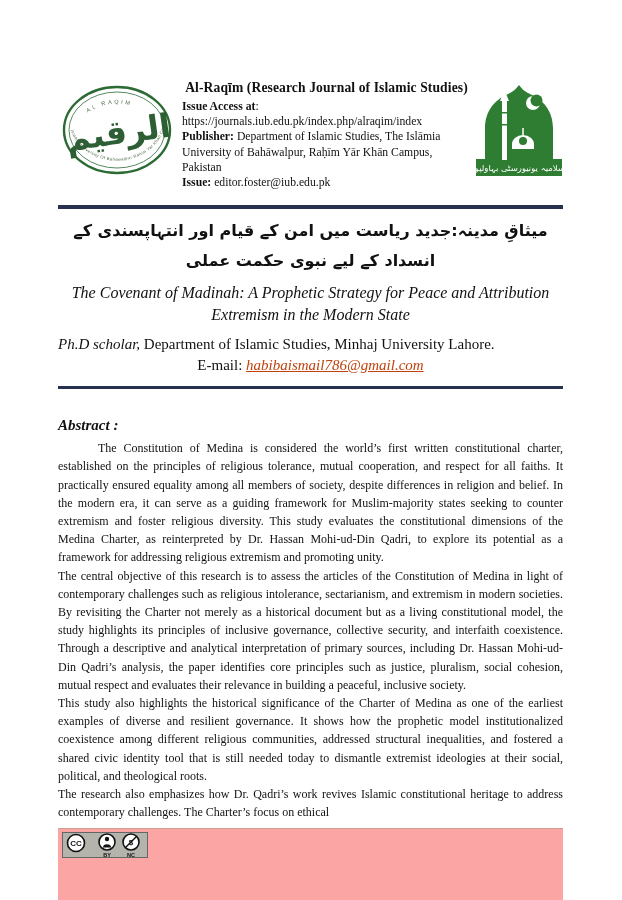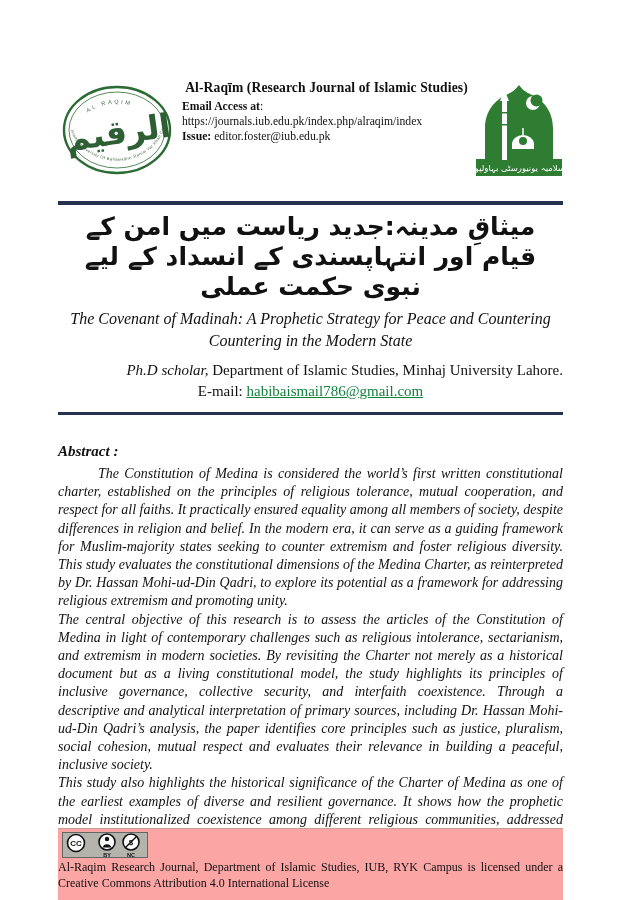--- a/index.html
+++ b/index.html
@@ -17,30 +17,30 @@
   .j-title{font-size:13.6px;font-weight:700;letter-spacing:.1px;margin-bottom:3px;white-space:nowrap;text-align:center;}
   .j-line{font-size:11.7px;line-height:15.2px;}
   .j-line b{font-weight:700;}
   
   .rule-thick{height:4px;background:#27324e;margin-top:15px;}
   .rule-thin{height:3px;background:#27324e;margin-top:12px;}
   
   .urdu-title{
     direction:rtl;unicode-bidi:isolate;
     font-family:"DejaVu Sans",sans-serif;font-weight:700;
-    font-size:25px;line-height:30px;text-align:center;margin-top:7px;
+    font-size:16px;line-height:30px;text-align:center;margin-top:7px;
   }
   .en-title{font-style:italic;font-size:16px;line-height:21.5px;text-align:center;margin:6px 8px 0;}
   .author{font-weight:700;text-decoration:underline;font-size:14px;text-align:center;margin-top:12px;}
-  .affil{font-size:15px;text-align:right;margin-top:11px;}
+  .affil{font-size:15px;text-align:left;margin-top:11px;}
   .email-line{font-size:15px;text-align:center;margin-top:4px;}
-  a.link{color:#15803d;text-decoration:underline;cursor:pointer;}
+  a.link{color:#c2410c;font-style:italic;text-decoration:underline;cursor:pointer;}
   
   .abs-heading{font-weight:700;font-style:italic;font-size:15px;margin:28px 0 5px;}
-  p.abs{font-style:italic;font-size:14px;line-height:18.2px;text-align:justify;margin:0;}
+  p.abs{font-size:12px;line-height:18.2px;text-align:justify;margin:0;}
   p.abs.first{text-indent:40px;}
   
   .footer{position:absolute;left:58px;right:59px;top:828px;bottom:0;background:#fca5a5;}
   .footer-rule{height:1px;background:#c9a18e;}
   .cc-badge{display:block;margin:3px 0 2px 4px;}
   .footer-text{font-size:12px;line-height:15.5px;text-align:justify;}
 </style>
 </head>
 <body>
 
@@ -62,21 +62,22 @@
           </text>
           <text font-size="4.2" letter-spacing="0.4" fill="#4c6b4a" font-family="Liberation Sans, sans-serif">
             <textPath href="#arcB" startOffset="2%">Islamia University Of Bahawalpur Rahim Yar Khan Campus</textPath>
           </text>
           <text x="60" y="66" font-size="33" font-weight="bold" fill="#2d5e34" text-anchor="middle" font-family="DejaVu Sans, sans-serif" transform="rotate(-8 59 52)">الرقيم</text>
         </svg>
       </div>
 
       <div class="header-text">
         <div class="j-title">Al-Raqīm (Research Journal of Islamic Studies)</div>
-        <div class="j-line"><b>Email Access at</b><span>: https://journals.iub.edu.pk/index.php/alraqim/index</span></div>
+        <div class="j-line"><b>Issue Access at</b><span>: https://journals.iub.edu.pk/index.php/alraqim/index</span></div>
+        <div class="j-line"><b>Publisher:</b><span> Department of Islamic Studies, The Islāmia University of Bahāwalpur, Raḥīm Yār Khān Campus, Pakistan</span></div>
         <div class="j-line"><b>Issue:</b><span> editor.foster@iub.edu.pk</span></div>
       </div>
 
       <div class="logo-right">
         <svg width="88" height="96" viewBox="0 0 88 96">
           <rect x="1" y="75" width="86" height="17" fill="#2e7d32"></rect>
           <path d="M10,76 L10,44 C10,27 20,16 31,11 C38,8 41,5 44,1 C47,5 50,8 57,11 C68,16 78,27 78,44 L78,76 Z" fill="#2e7d32"></path>
           <circle cx="58" cy="19" r="7" fill="#ffffff"></circle>
           <circle cx="61.5" cy="16.5" r="6" fill="#2e7d32"></circle>
           <rect x="27" y="16" width="5" height="60" fill="#ffffff"></rect>
@@ -88,21 +89,21 @@
           <line x1="48" y1="44" x2="48" y2="51" stroke="#ffffff" stroke-width="1.5"></line>
           <circle cx="48" cy="57" r="4" fill="#2e7d32"></circle>
           <text x="44" y="87" font-size="8.5" fill="#ffffff" text-anchor="middle" direction="rtl" font-family="DejaVu Sans, sans-serif">اسلامیہ یونیورسٹی بہاولپور</text>
         </svg>
       </div>
     </div>
 
     <div class="rule-thick"></div>
 
     <div class="urdu-title">میثاقِ مدینہ:جدید ریاست میں امن کے قیام اور انتہاپسندی کے انسداد کے لیے نبوی حکمت عملی</div>
-    <div class="en-title">The Covenant of Madinah: A Prophetic Strategy for Peace and Countering Countering in the Modern State</div>
+    <div class="en-title">The Covenant of Madinah: A Prophetic Strategy for Peace and Attribution Extremism in the Modern State</div>
 
 
     <div class="affil"><i>Ph.D scholar,</i><span> Department of Islamic Studies, Minhaj University Lahore.</span></div>
 
     <div class="email-line"><span>E-mail: </span><a class="link">habibaismail786@gmail.com</a></div>
 
     <div class="rule-thin"></div>
 
     <div class="abs-heading">Abstract :</div>
     <p class="abs first">The Constitution of Medina is considered the world’s first written constitutional charter, established on the principles of religious tolerance, mutual cooperation, and respect for all faiths. It practically ensured equality among all members of society, despite differences in religion and belief. In the modern era, it can serve as a guiding framework for Muslim-majority states seeking to counter extremism and foster religious diversity. This study evaluates the constitutional dimensions of the Medina Charter, as reinterpreted by Dr. Hassan Mohi-ud-Din Qadri, to explore its potential as a framework for addressing religious extremism and promoting unity.</p>
@@ -119,15 +120,14 @@
       <text x="14" y="14" font-size="8" font-weight="bold" text-anchor="middle" fill="#111" font-family="Liberation Sans, sans-serif">CC</text>
       <circle cx="45" cy="10" r="8" fill="#fff" stroke="#111" stroke-width="1.6"></circle>
       <circle cx="45" cy="7" r="2.2" fill="#111"></circle>
       <path d="M40.8,15.5 c0,-4.5 8.4,-4.5 8.4,0 z" fill="#111"></path>
       <text x="45" y="24.5" font-size="5.5" font-weight="bold" text-anchor="middle" fill="#111" font-family="Liberation Sans, sans-serif">BY</text>
       <circle cx="69" cy="10" r="8" fill="#fff" stroke="#111" stroke-width="1.6"></circle>
       <text x="69" y="13" font-size="8" font-weight="bold" text-anchor="middle" fill="#111" font-family="Liberation Sans, sans-serif">$</text>
       <line x1="63.5" y1="15.5" x2="74.5" y2="4.5" stroke="#111" stroke-width="1.4"></line>
       <text x="69" y="24.5" font-size="5.5" font-weight="bold" text-anchor="middle" fill="#111" font-family="Liberation Sans, sans-serif">NC</text>
     </svg>
-    <div class="footer-text">Al-Raqim Research Journal, Department of Islamic Studies, IUB, RYK Campus is licensed under a Creative Commons Attribution 4.0 International License</div>
   </div>
 </div>
 
 </body></html>

